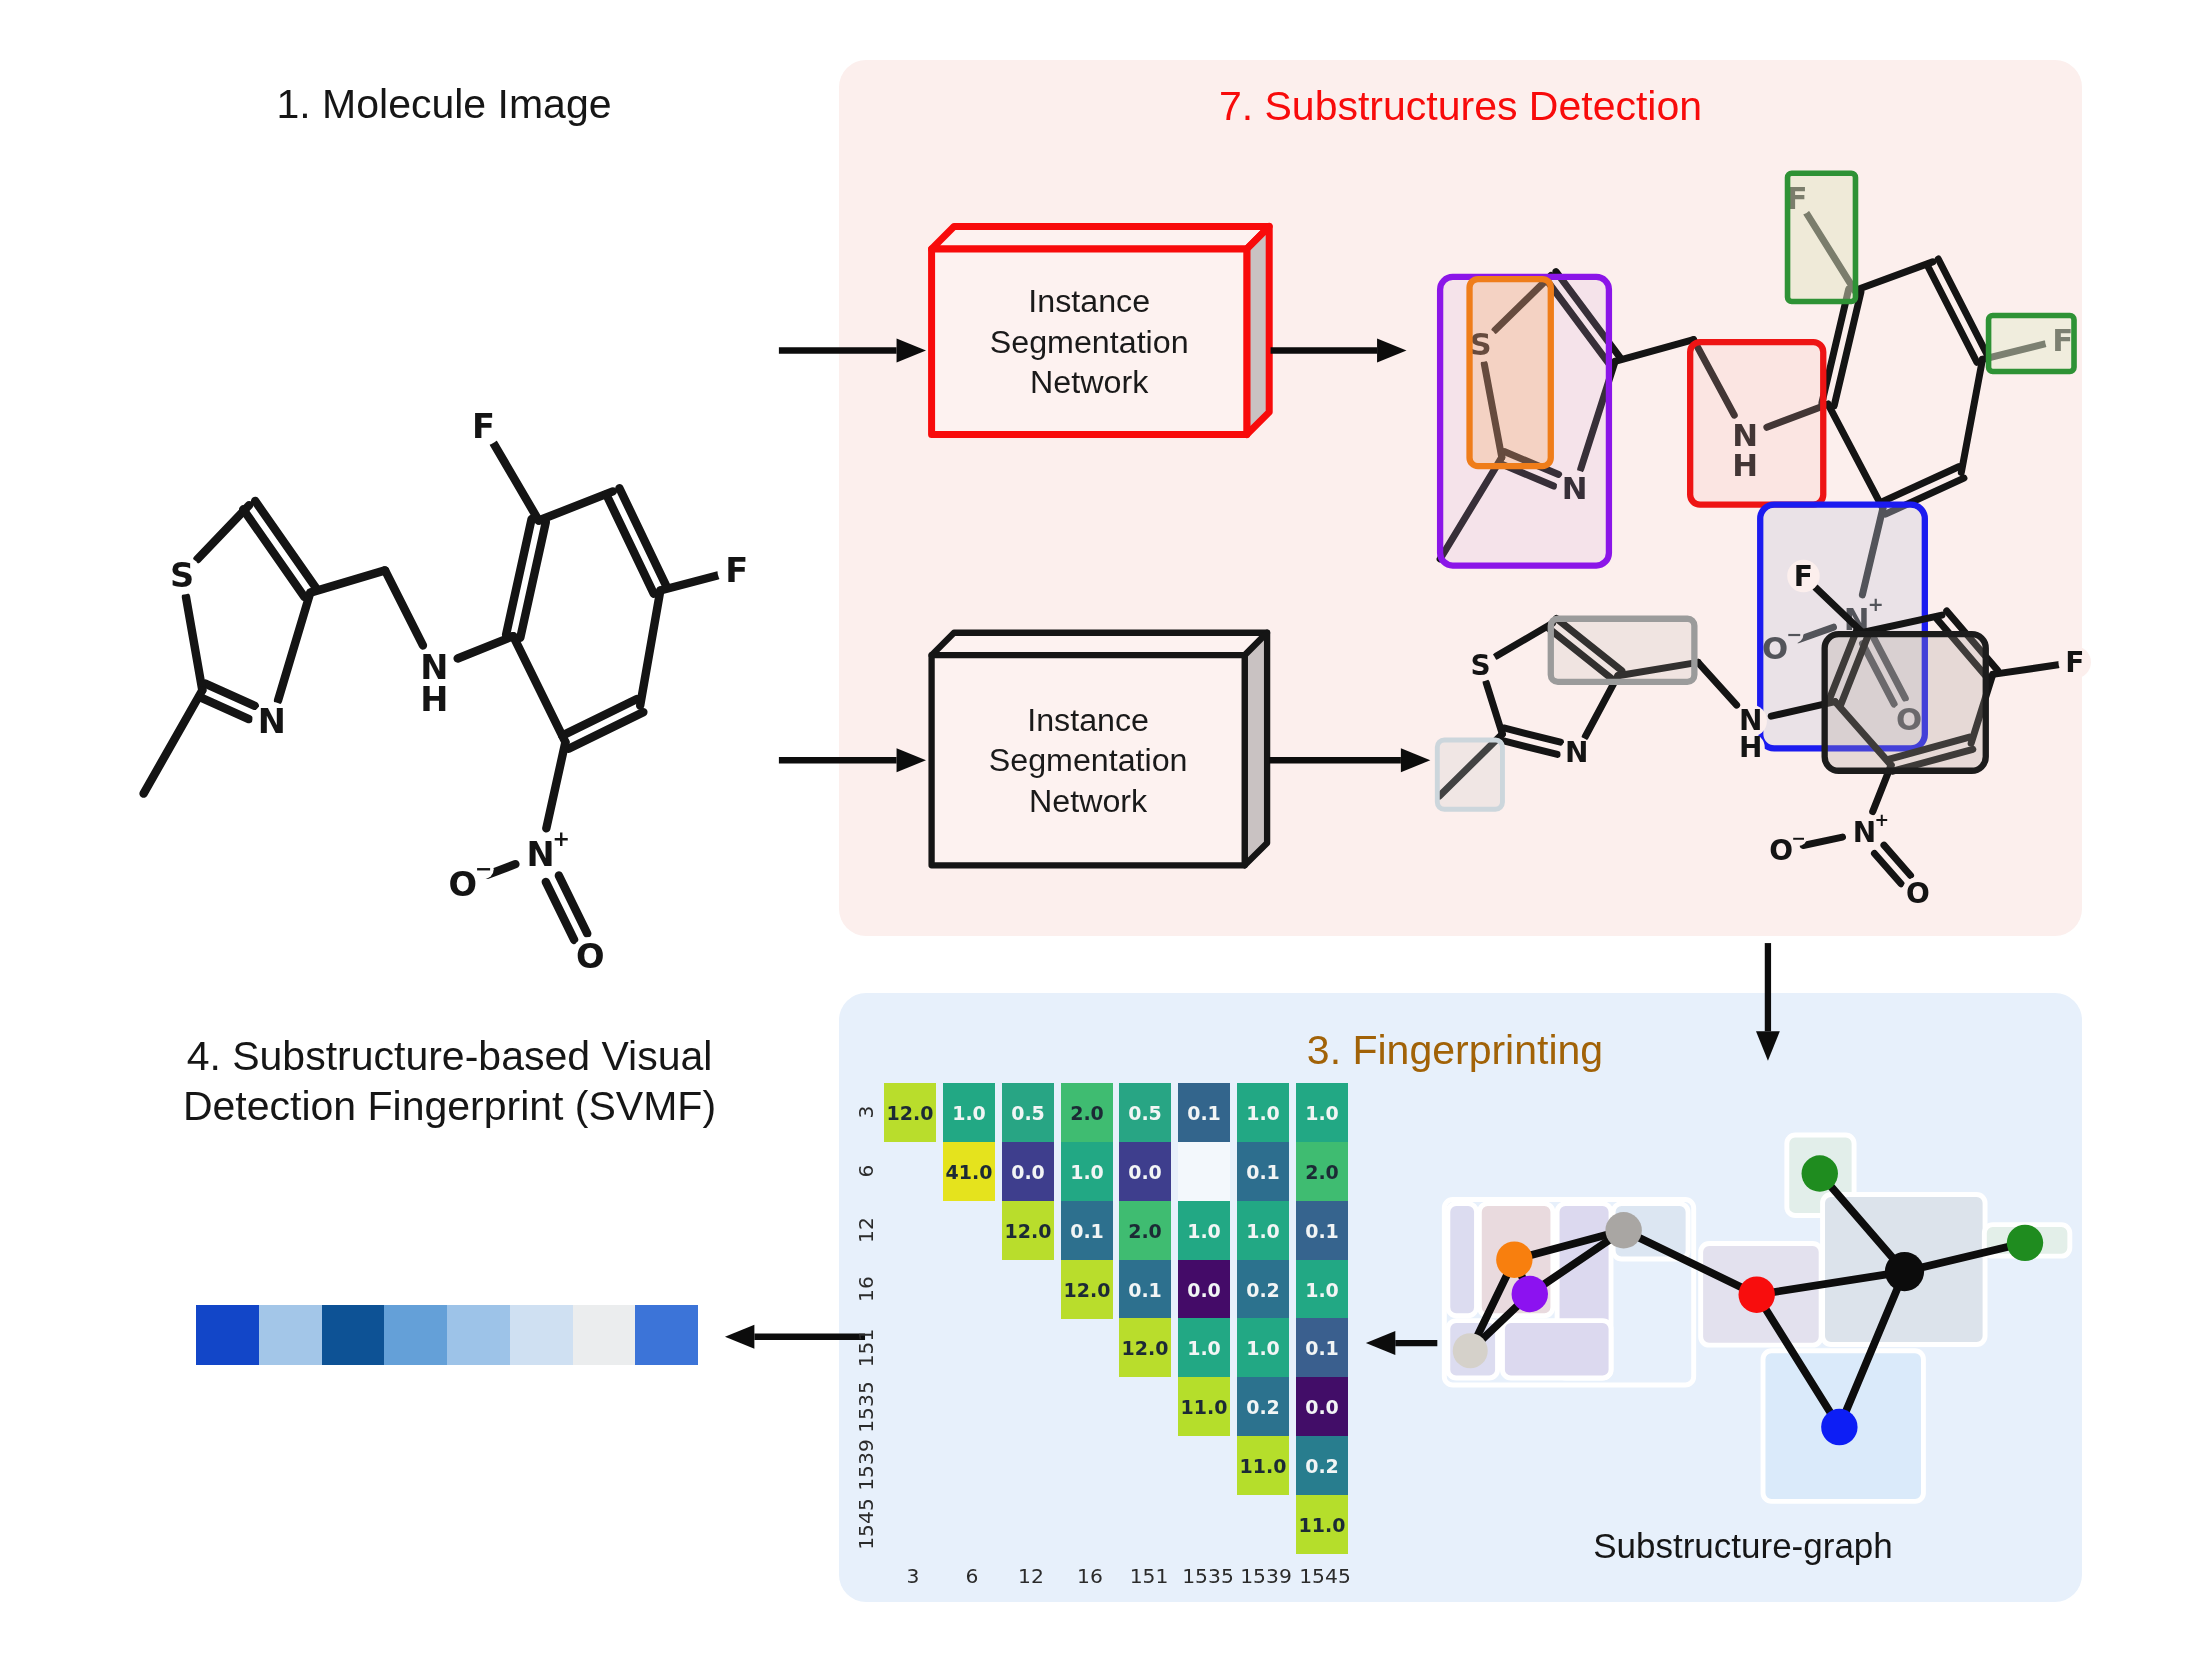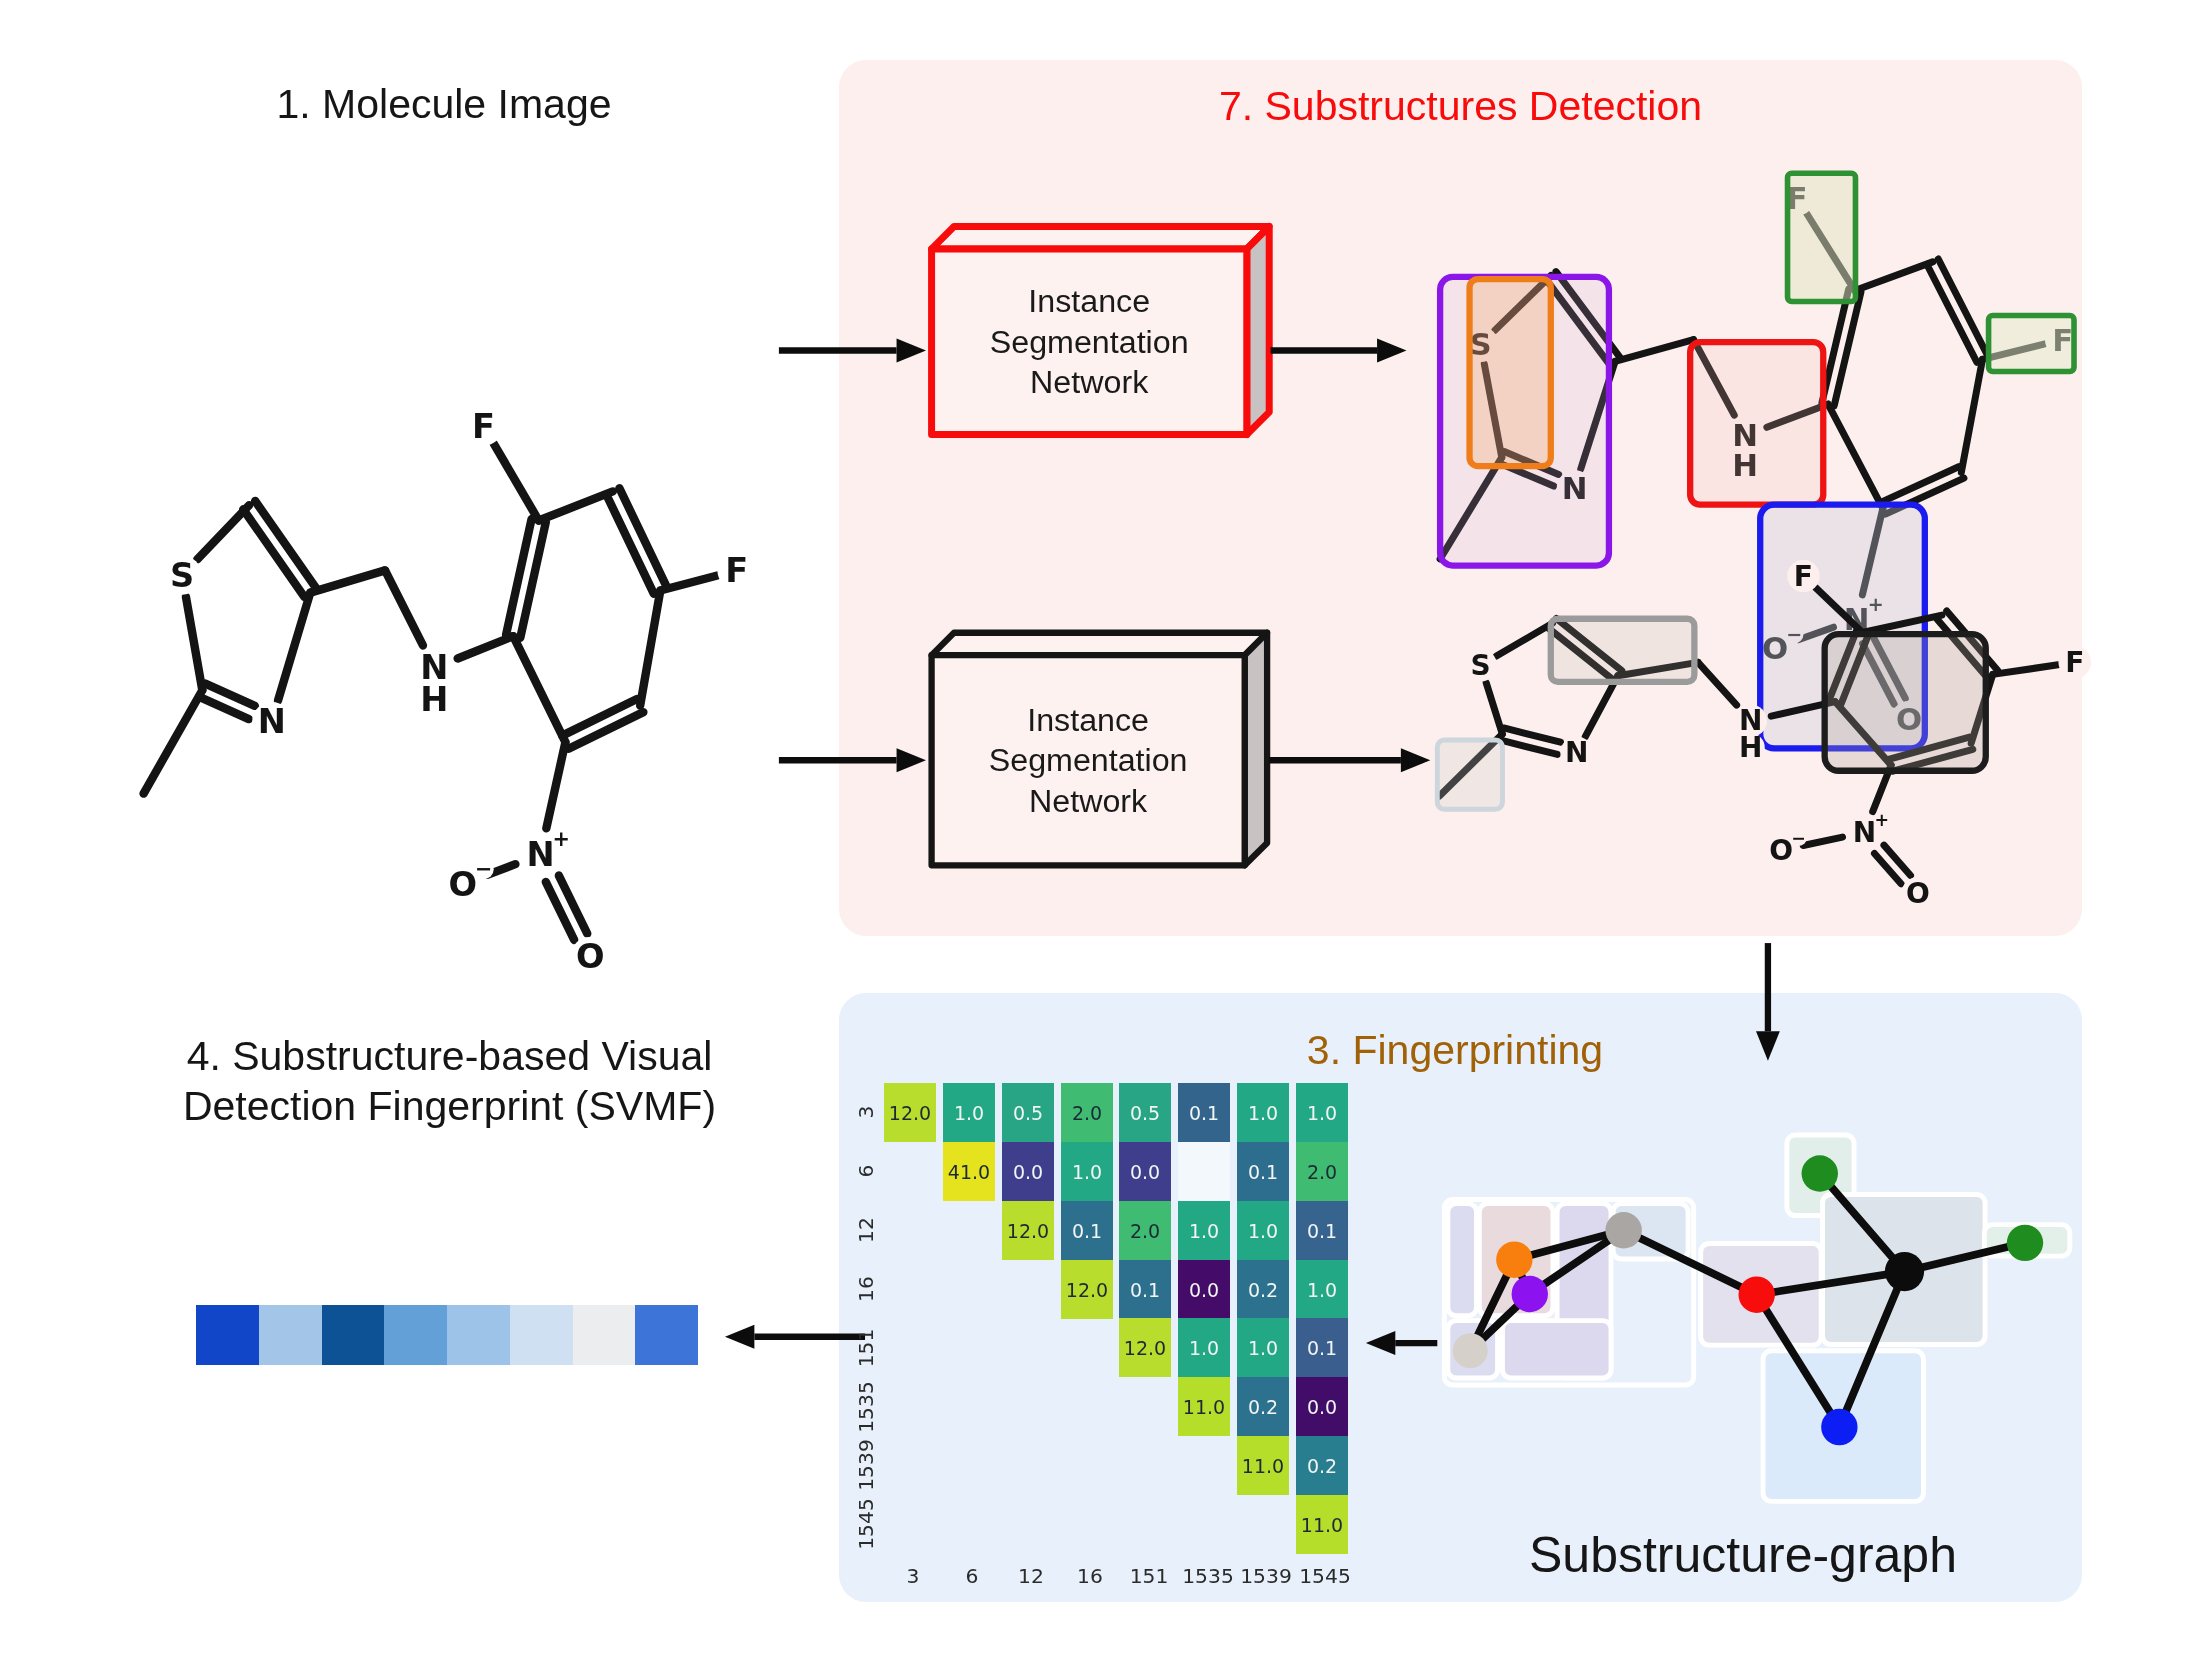--- a/index.html
+++ b/index.html
@@ -8,25 +8,25 @@
     font-family:"Liberation Sans", sans-serif;
   }
   .panel{position:absolute;border-radius:27px;}
   #panel-detection{left:839px;top:60px;width:1243px;height:876px;background:#fcefed;}
   #panel-fingerprinting{left:839px;top:993px;width:1243px;height:609px;background:#e7f0fb;}
   .title{position:absolute;text-align:center;font-size:41px;font-weight:500;color:#161616;letter-spacing:0px;z-index:3;}
   #title-step1{left:164px;top:81px;width:560px;}
   #title-step2{left:1110px;top:83px;width:701px;color:#f80b0b;}
   #title-step3{left:1175px;top:1027px;width:560px;color:#a16207;}
   #title-step4{left:99px;top:1031px;width:701px;line-height:50px;}
-  #graph-label{left:1428px;top:1526px;width:630px;font-size:50px;font-weight:500;}
+  #graph-label{left:1428px;top:1526px;width:630px;font-size:35px;font-weight:500;}
   #scene{position:absolute;left:0;top:0;z-index:2;}
   
   #heatmap{position:absolute;left:884px;top:1083px;width:471px;height:471px;z-index:3;font-family:"DejaVu Sans",sans-serif;}
-  .hm-cell{position:absolute;width:52px;height:59px;display:flex;align-items:center;justify-content:center;font-size:19px;}
+  .hm-cell{position:absolute;width:52px;height:59px;display:flex;align-items:center;justify-content:center;font-size:19px;font-weight:bold;}
   .hm-ylab,.hm-xlab{position:absolute;font-size:20.3px;color:#2b2b2b;white-space:nowrap;}
   .hm-ylab{transform:translate(-50%,-50%) rotate(-90deg);}
   .hm-xlab{transform:translate(-50%,-50%);}
   
   #svmf-bar{position:absolute;left:196px;top:1305px;width:502px;height:60px;display:flex;z-index:3;}
   #svmf-bar .fp-cell{flex:1;}
 </style>
 </head>
 <body>
 

